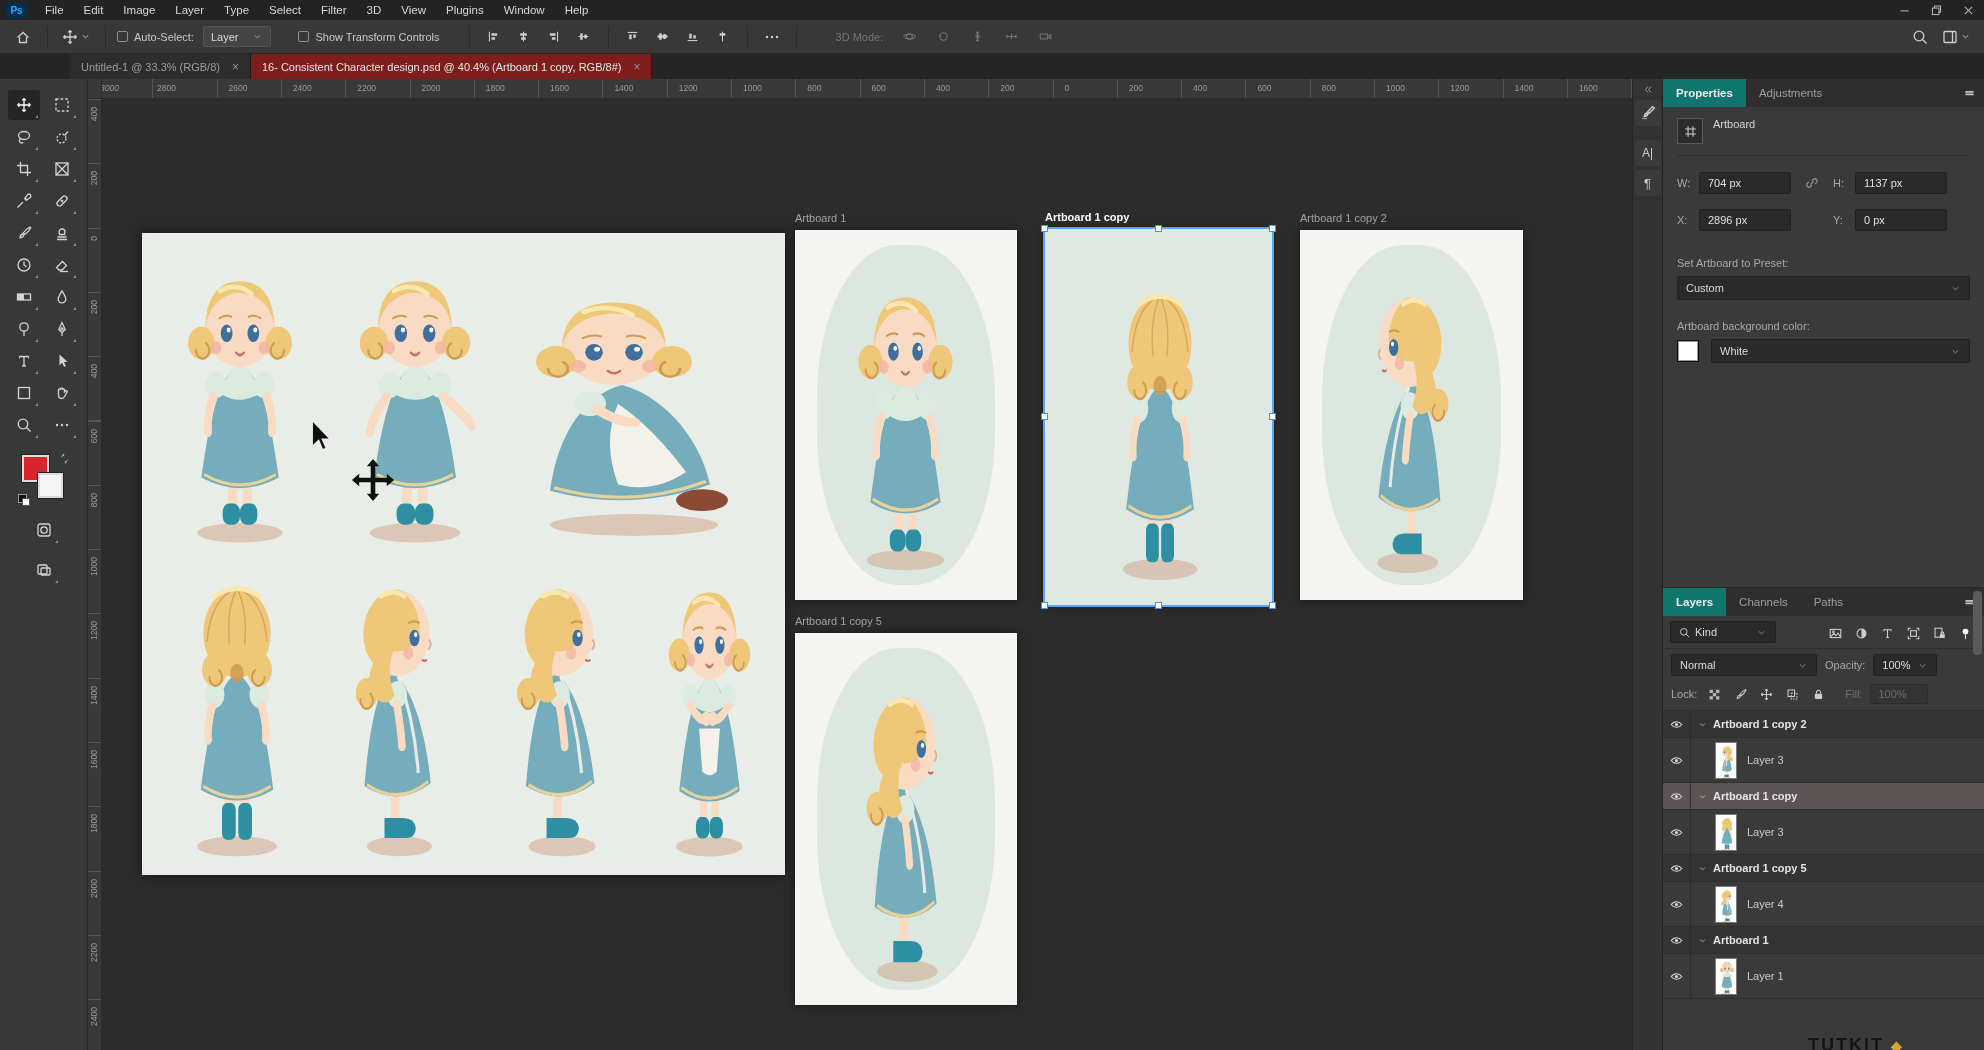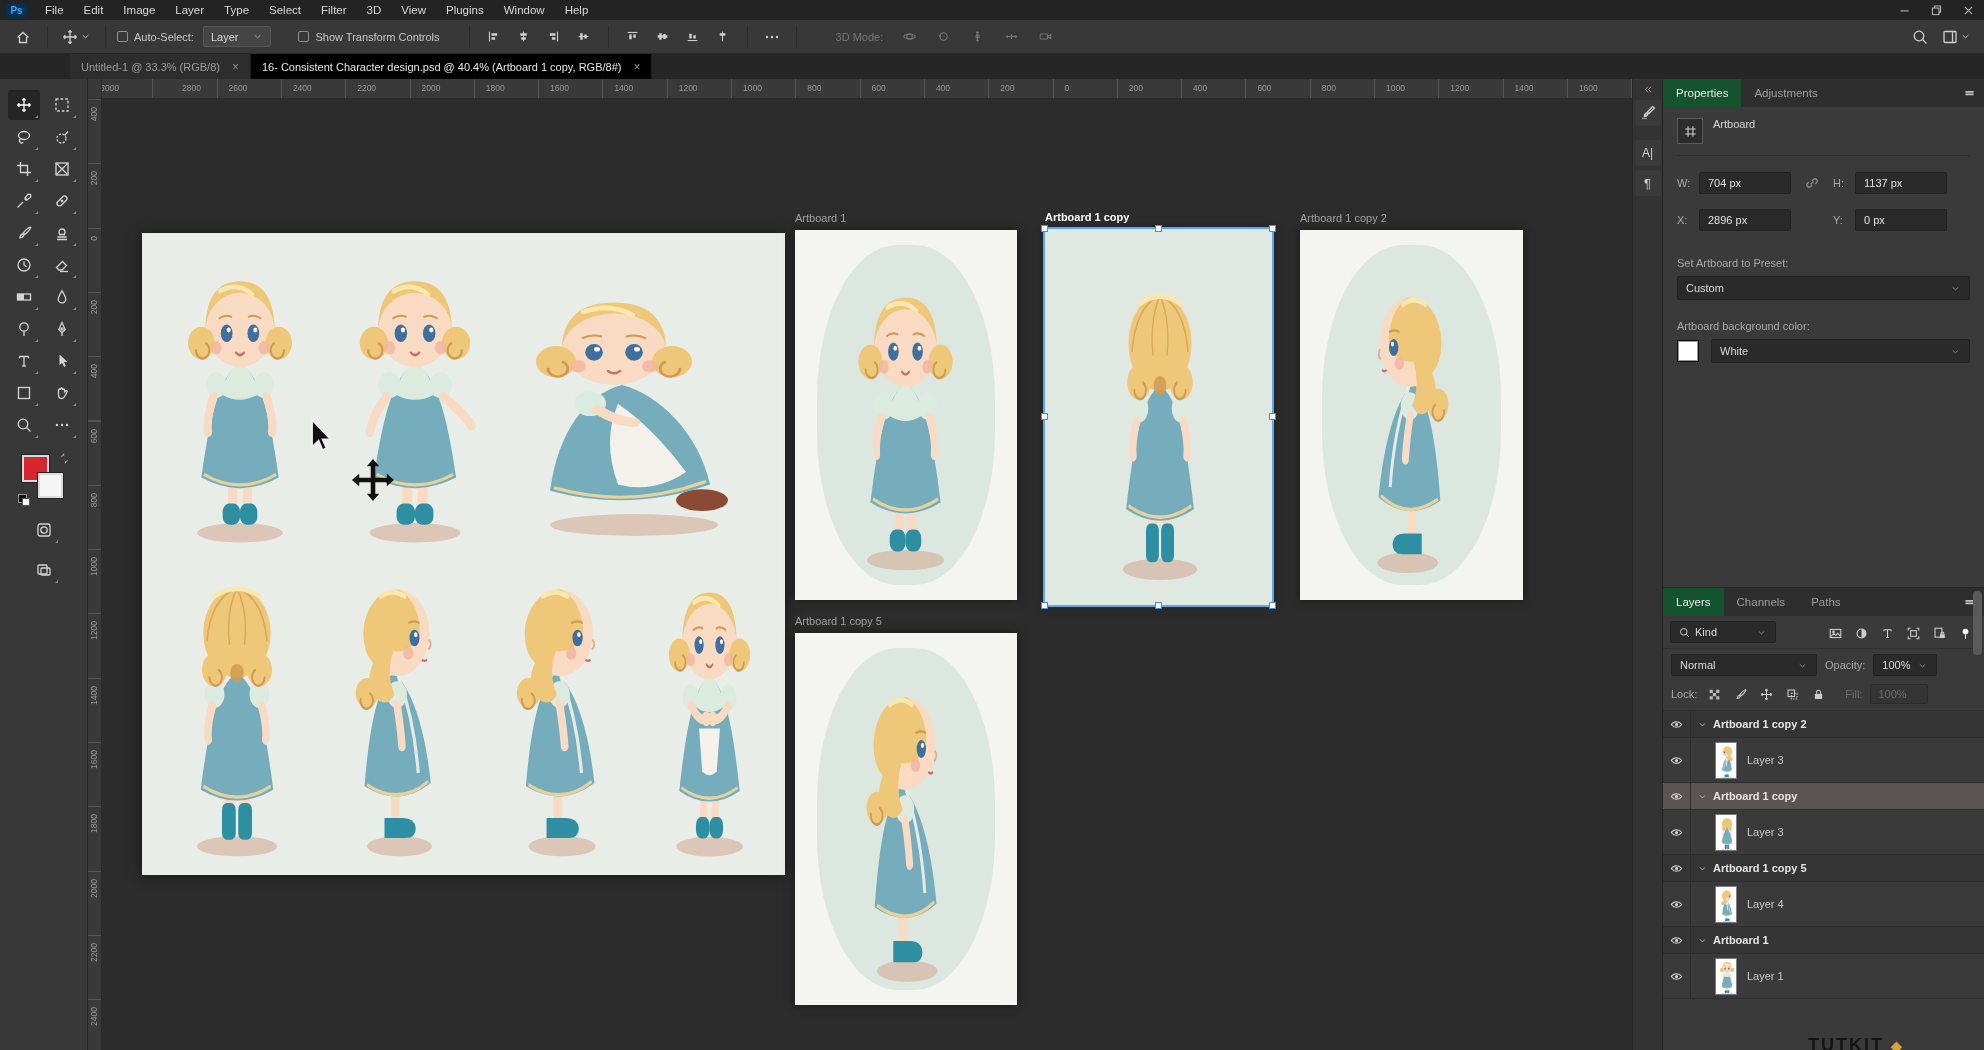--- a/index.html
+++ b/index.html
@@ -33,21 +33,21 @@
     display:flex;align-items:center;gap:14px;padding:0 7px;color:#d8d8d8}
   .dropdown .i{color:#a8a8a8}
   .dim-label{color:#757575;margin-left:28px}
   .opt-right{margin-left:auto;display:flex;align-items:center;gap:6px}
 
   
   .tabbar{position:absolute;left:0;top:54px;width:100%;height:25px;background:#262626;
     display:flex;align-items:stretch;padding-left:70px}
   .doc-tab{display:flex;align-items:center;padding:0 11px;font-size:11px;color:#9c9c9c;
     background:#2d2d2d;border-right:1px solid #1e1e1e;white-space:nowrap}
-  .doc-tab.active{background:#000000;color:#e6e6e6}
+  .doc-tab.active{background:#7f1d1d;color:#e6e6e6}
   .tab-close{margin-left:12px;color:#8f8f8f;font-size:12px}
 
   
   .content{position:absolute;left:0;top:79px;width:1984px;height:971px;display:flex}
 
   
   .toolbar{width:88px;height:100%;background:#383838;border-right:1px solid #272727;
     display:flex;flex-direction:column;align-items:center;padding-top:10px;flex:none}
   .tools{display:grid;grid-template-columns:38px 38px;justify-content:center}
   .tool{width:32px;height:30px;margin:1px 2px;display:flex;align-items:center;justify-content:center;
@@ -94,21 +94,21 @@
     display:flex;flex-direction:column;align-items:center;padding-top:3px;flex:none;color:#c5c5c5}
   .dock-btn{width:26px;height:26px;display:flex;align-items:center;justify-content:center;
     border-radius:2px;margin-top:4px;background:#3a3a3a;font-size:12px;color:#cfcfcf}
   .dock-collapse{height:14px;color:#a8a8a8;display:flex;align-items:center}
 
   
   .rightpanel{width:322px;height:100%;background:#3a3a3a;border-left:1px solid #232323;
     position:relative;flex:none;overflow:hidden}
   .panel-tabs{height:28px;background:#2e2e2e;display:flex;align-items:stretch}
   .panel-tab{padding:0 13px;display:flex;align-items:center;color:#9e9e9e;font-size:11.5px}
-  .panel-tab.active{background:#14532d;color:#eaeaea;font-weight:normal}
+  .panel-tab.active{background:#0f766e;color:#eaeaea;font-weight:bold}
   .panel-menu{margin-left:auto;display:flex;align-items:center;padding:0 8px;color:#c2c2c2}
   .props{height:509px;position:relative;border-bottom:1px solid #262626}
   .props-body{padding:0 14px}
   .obj-row{display:flex;gap:10px;padding:11px 0;border-bottom:1px solid #2f2f2f}
   .obj-icon{width:26px;height:26px;border:1px solid #5a5a5a;background:#2c2c2c;
     display:flex;align-items:center;justify-content:center;color:#cfcfcf}
   .fields{margin-top:16px;display:grid;grid-template-columns:22px 92px 42px 22px 92px;
     row-gap:15px;align-items:center;color:#a8a8a8}
   .field-input{height:22px;background:#2a2a2a;border:1px solid #212121;border-radius:2px;
     display:flex;align-items:center;padding:0 8px;color:#e0e0e0}
@@ -596,21 +596,21 @@
               </svg>
             </span>
           </div>
       </div>
     </div>
 
     <div class="canvas-wrap">
       <div class="ruler-corner"></div>
       <div class="hruler" id="hruler">
           <span class="lbl" style="left: 12px; font-style: italic;">3000</span>
-          <span class="lbl" style="left: 94px; text-align: center;">2800</span>
+          <span class="lbl" style="left: 69px; text-align: center;">2800</span>
           <span class="lbl" style="left: 140.6px;">2600</span>
           <span class="lbl" style="left: 204.9px;">2400</span>
           <span class="lbl" style="left: 269.2px;">2200</span>
           <span class="lbl" style="left: 333.5px;">2000</span>
           <span class="lbl" style="left: 397.8px;">1800</span>
           <span class="lbl" style="left: 462.1px;">1600</span>
           <span class="lbl" style="left: 526.4px;">1400</span>
           <span class="lbl" style="left: 590.7px;">1200</span>
           <span class="lbl" style="left: 655px;">1000</span>
           <span class="lbl" style="left: 719.3px;">800</span>

